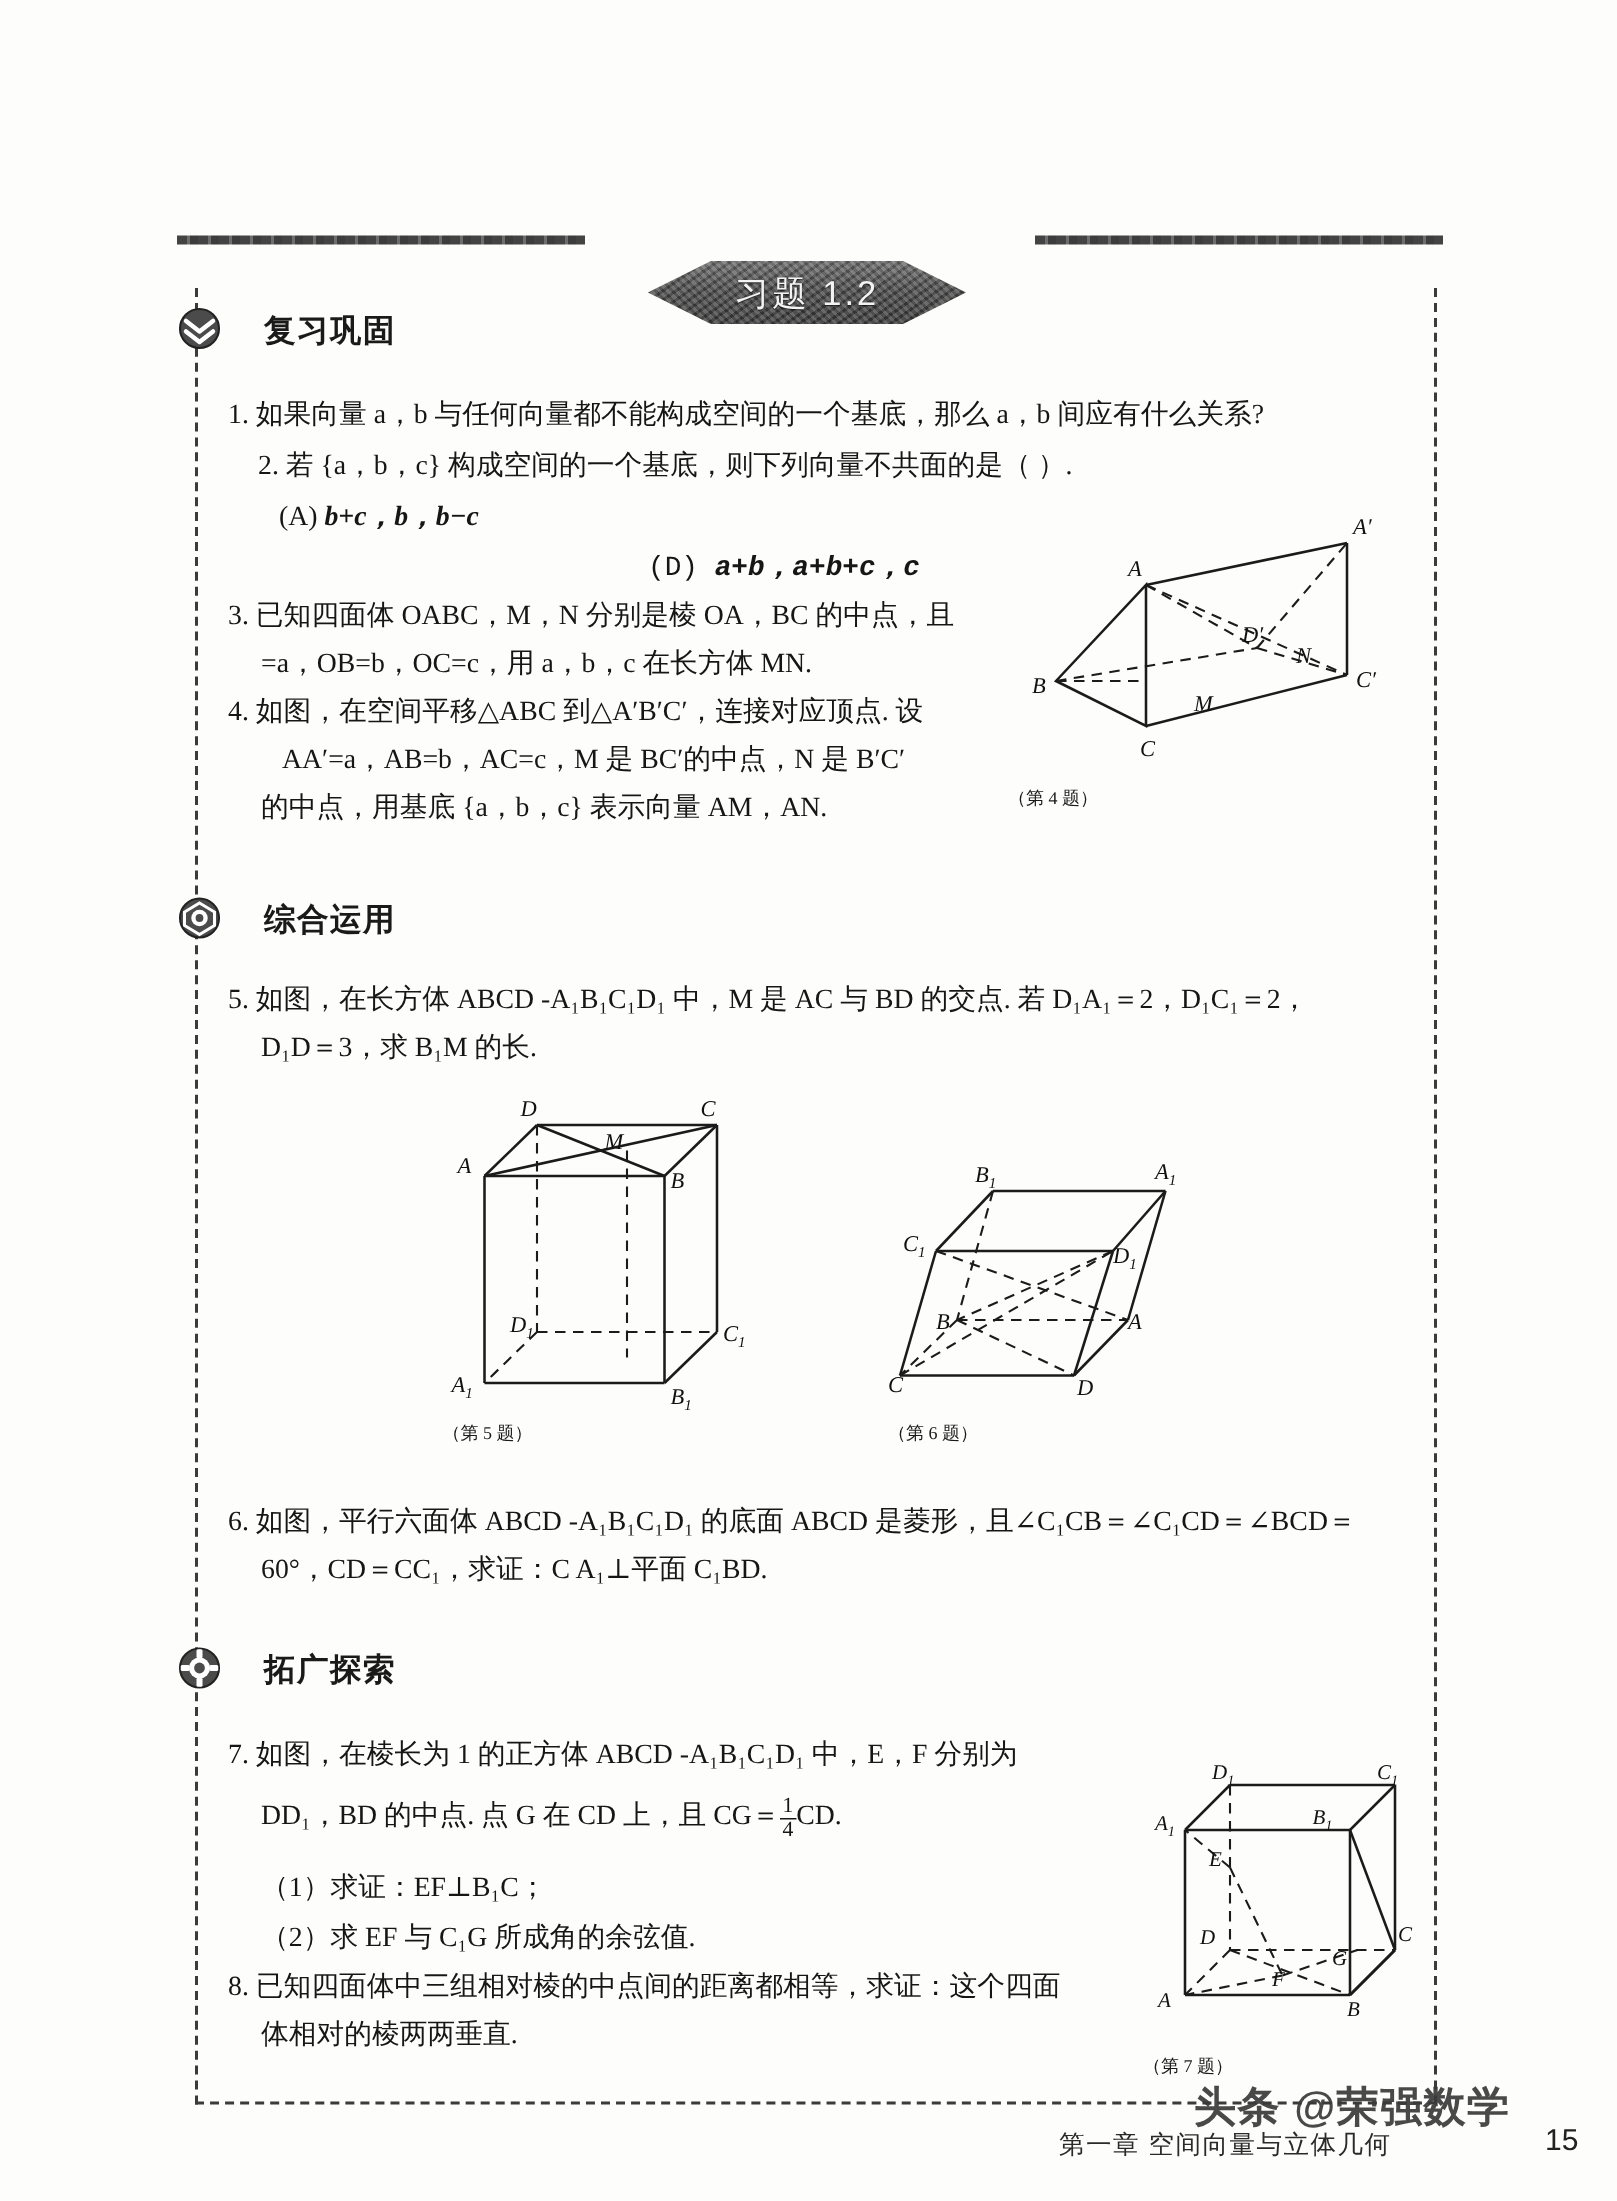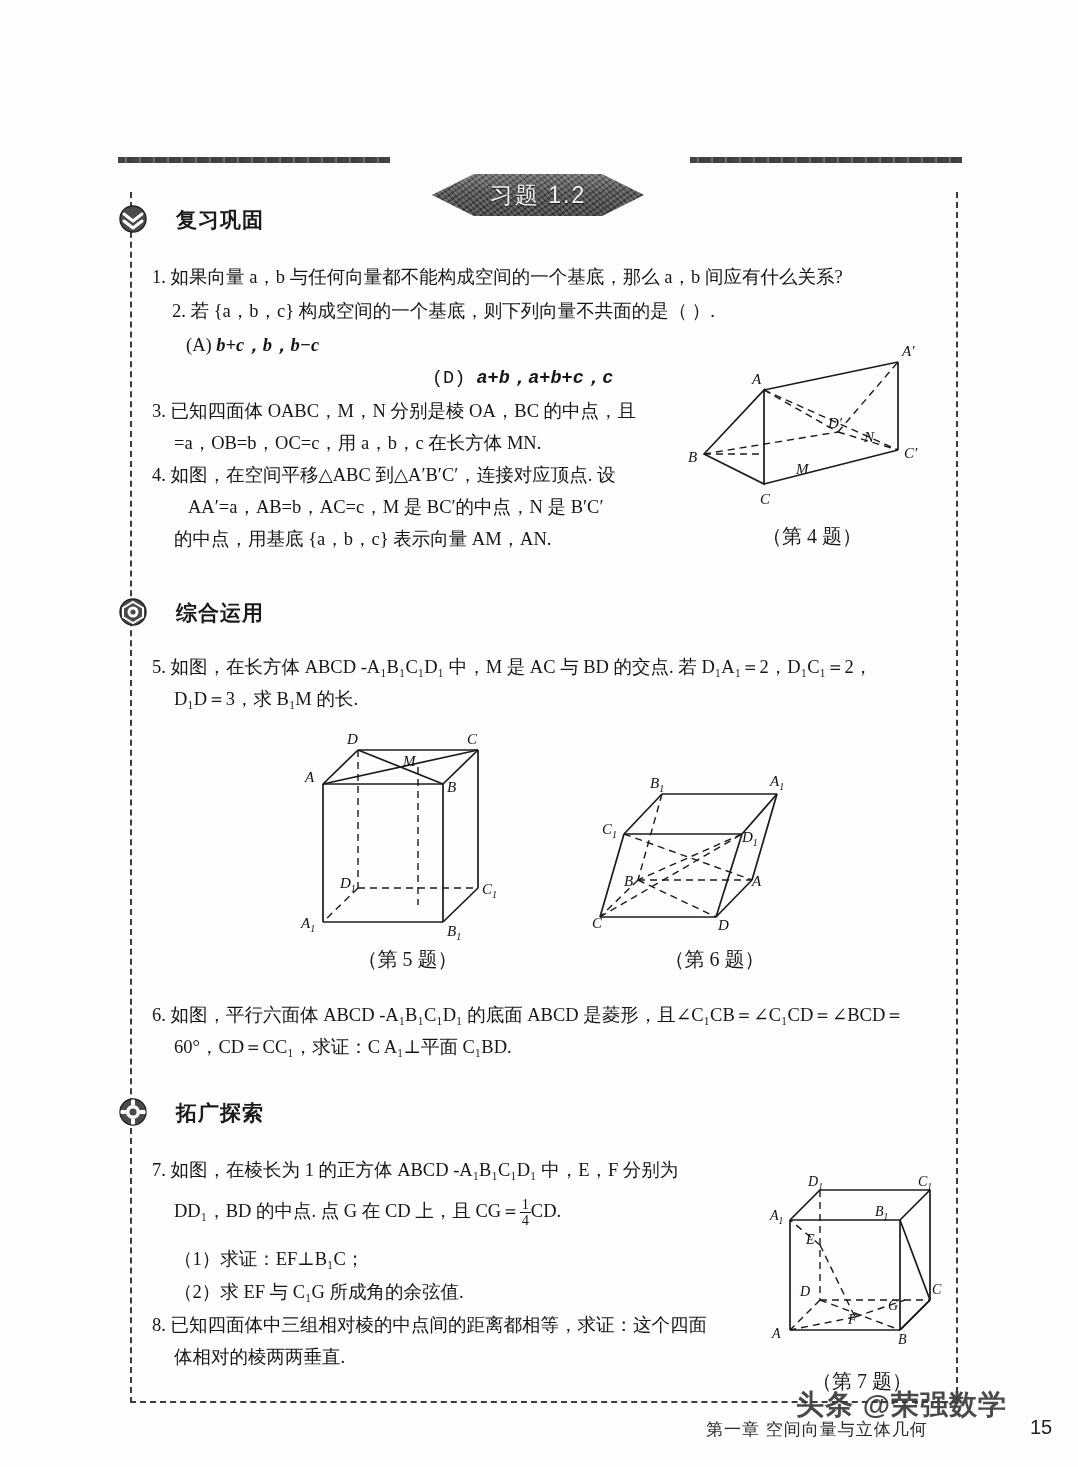--- a/index.html
+++ b/index.html
@@ -46,21 +46,21 @@
   
   .txt{position:absolute;font-size:18.5px;line-height:31px;color:#161616;
        font-family:"Liberation Serif","DejaVu Serif",serif;}
   .bit{font-style:italic;font-weight:700;}
   .frac{display:inline-block;vertical-align:-0.55em;text-align:center;font-size:.78em;line-height:1.05;}
   .frac .n{display:block;border-bottom:1.2px solid #161616;padding:0 2px;}
   .frac .d{display:block;padding:0 2px;}
 
   
   .fig{position:absolute;}
-  .figcap{text-align:center;font-size:20px;margin-top:2px;color:#1a1a1a;}
+  .figcap{text-align:left;font-size:12px;margin-top:2px;color:#1a1a1a;}
 
   
   .footer{position:absolute;left:0;top:1408px;width:1078px;
           font-family:"Liberation Sans","DejaVu Sans",sans-serif;}
   .foot-line{position:absolute;left:706px;top:10px;font-size:17px;color:#2a2a2a;letter-spacing:1px;}
   .foot-page{position:absolute;left:1030px;top:8px;font-size:20px;color:#222;}
   .wm{position:absolute;left:796px;top:-22px;font-size:28px;font-weight:700;color:#3a3a3a;
       font-family:"Liberation Sans","DejaVu Sans",sans-serif;letter-spacing:1px;opacity:.92;}
 </style>
 </head>

